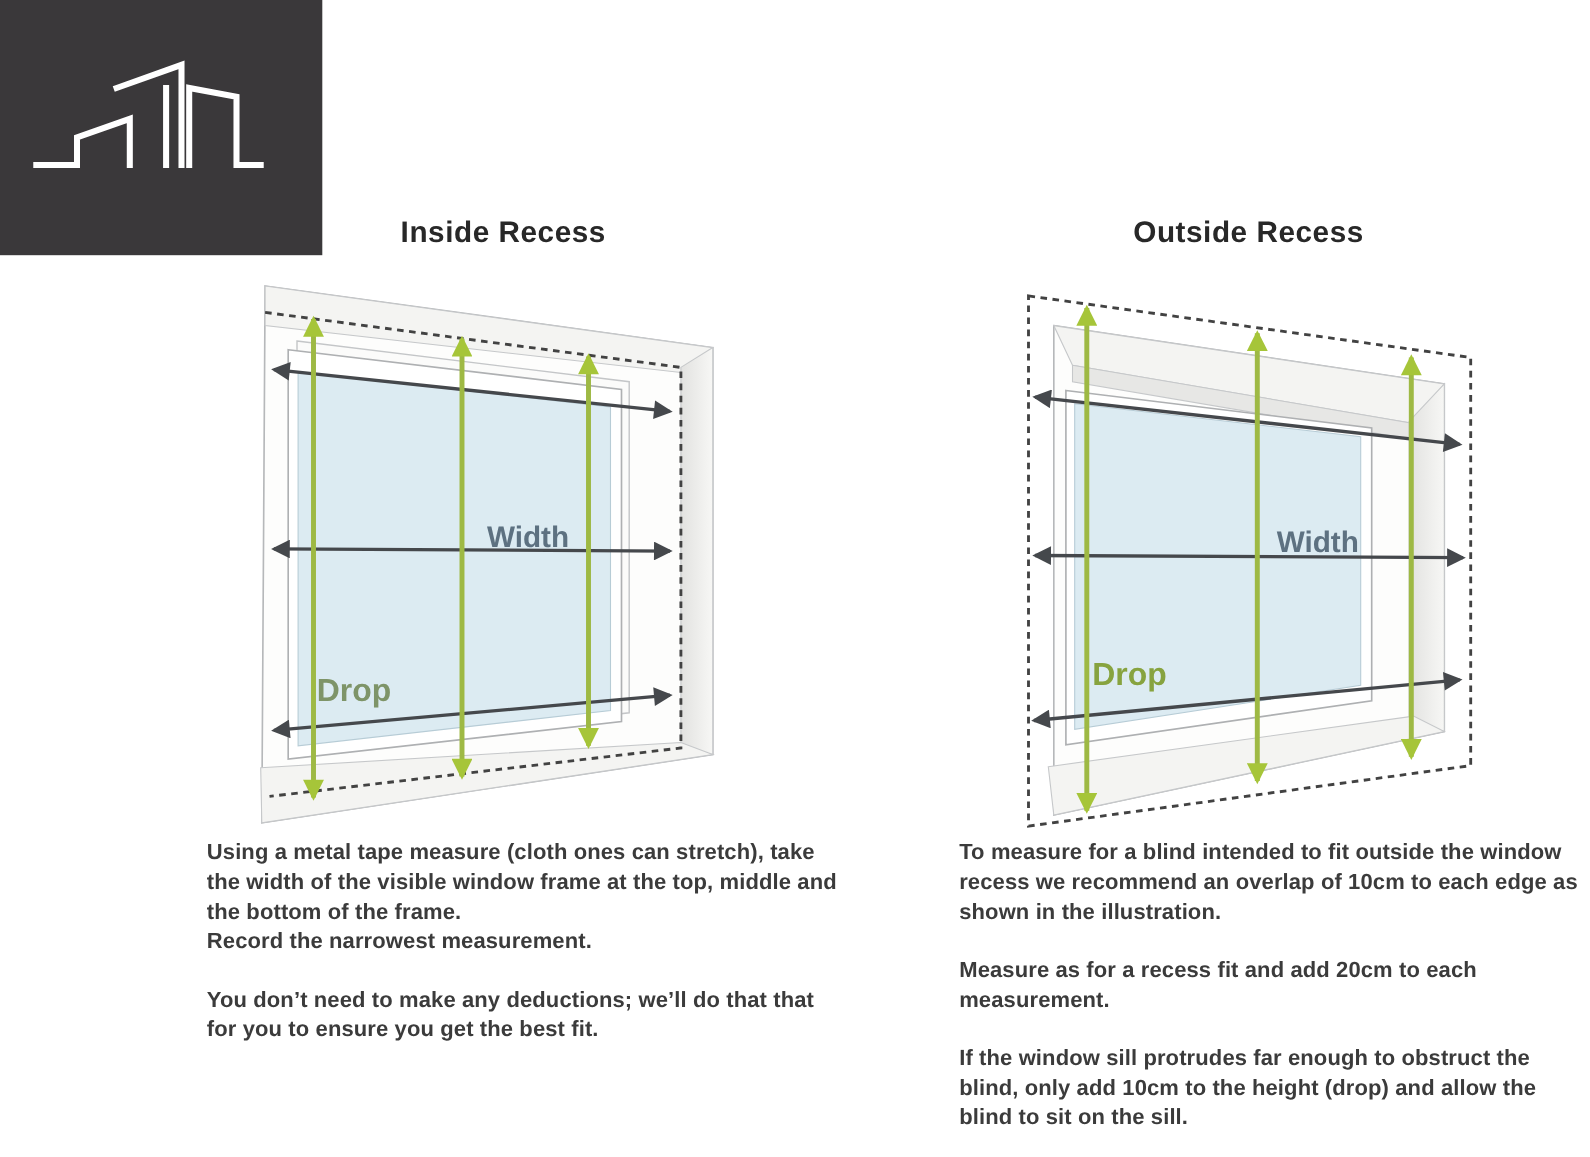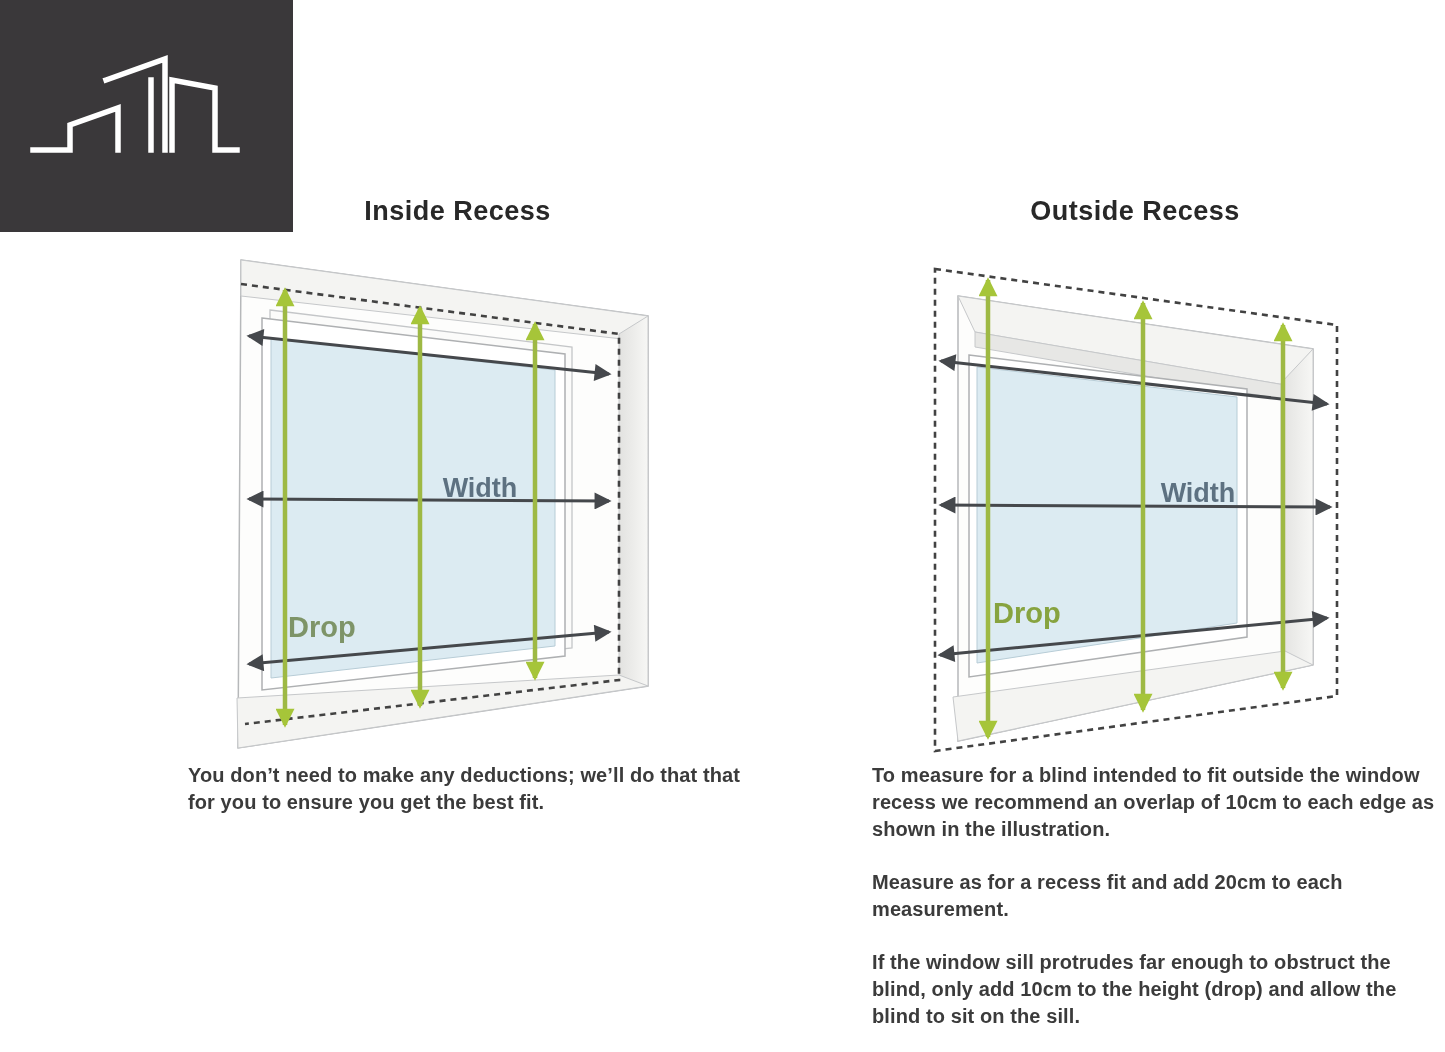--- a/index.html
+++ b/index.html
@@ -140,20 +140,22 @@
       <line class="g-arrow" x1="63" y1="25" x2="63" y2="482" marker-start="url(#headGreen)" marker-end="url(#headGreen)"></line>
       <line class="g-arrow" x1="218" y1="48" x2="218" y2="455" marker-start="url(#headGreen)" marker-end="url(#headGreen)"></line>
       <line class="g-arrow" x1="358" y1="70" x2="358" y2="433" marker-start="url(#headGreen)" marker-end="url(#headGreen)"></line>
     </g>
 
     <text class="lbl-width" x="273" y="247" text-anchor="middle">Width</text>
     <text class="lbl-drop lbl-drop-out" x="68" y="368">Drop</text>
   </svg>
 
   <div class="text-col text-left">
+    <p>Using a metal tape measure (cloth ones can stretch), take the width of the visible window frame at the top, middle and the bottom of the frame.
+Record the narrowest measurement.</p>
     <p>You don’t need to make any deductions; we’ll do that that for you to ensure you get the best fit.</p>
   </div>
 
   <div class="text-col text-right">
     <p>To measure for a blind intended to fit outside the window recess we recommend an overlap of 10cm to each edge as shown in the illustration.</p>
     <p>Measure as for a recess fit and add 20cm to each measurement.</p>
     <p>If the window sill protrudes far enough to obstruct the blind, only add 10cm to the height (drop) and allow the blind to sit on the sill.</p>
   </div>
 
 </div>

